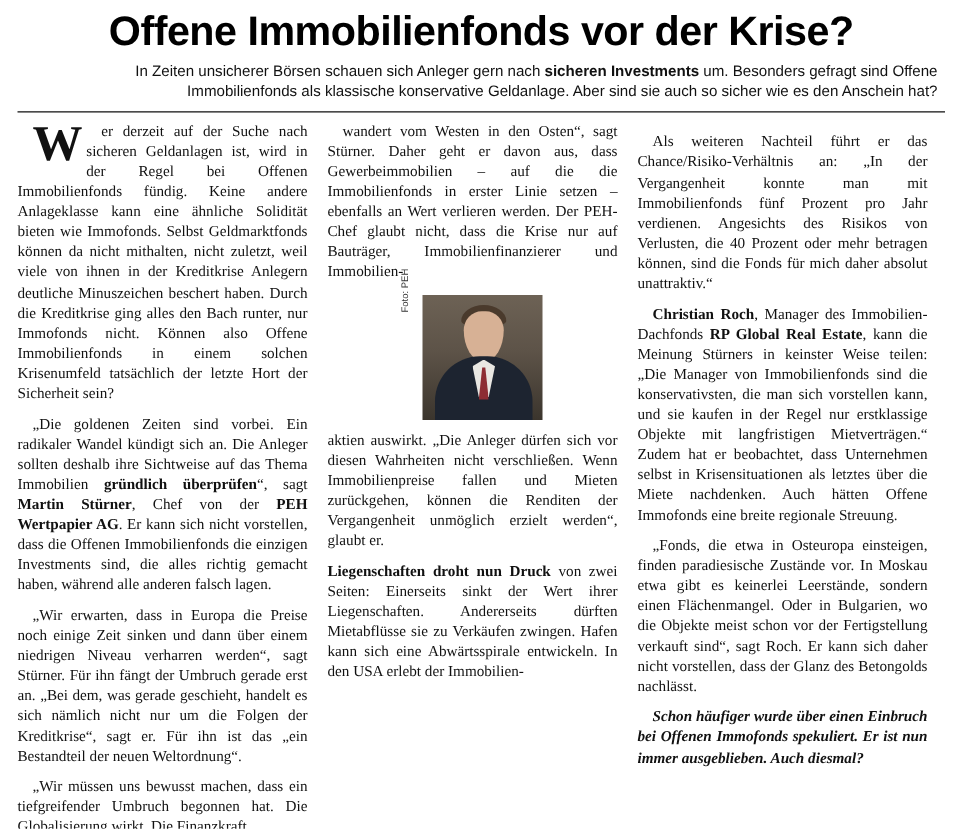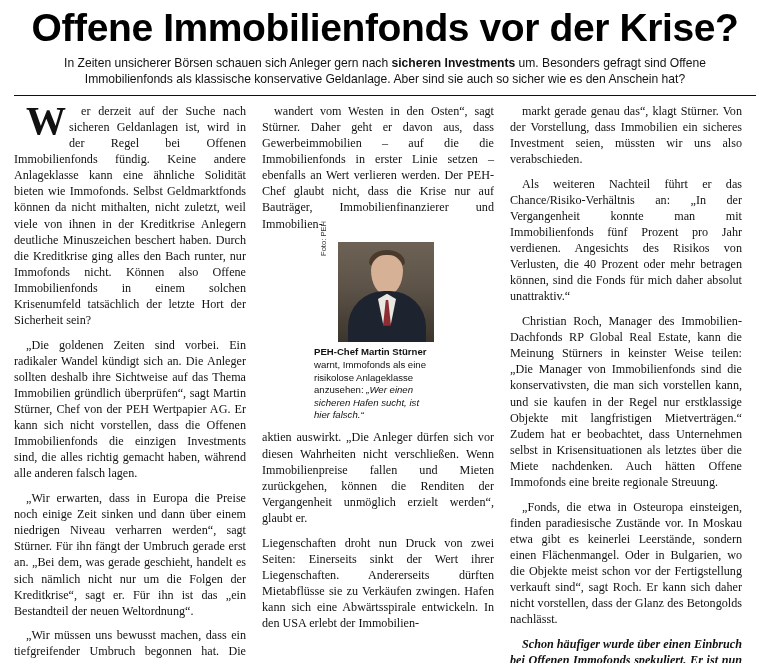--- a/index.html
+++ b/index.html
@@ -18,28 +18,28 @@
     position: relative;
     width: 770px;
     height: 663px;
     box-sizing: border-box;
     padding: 8px 14px 4px 14px;
   }
   .headline {
     text-align: center;
     font-family: "Liberation Sans", sans-serif;
     font-weight: bold;
-    font-size: 39px;
+    font-size: 33px;
     line-height: 1.02;
     letter-spacing: -0.4px;
     margin: 0 0 7px 0;
     color: #000000;
   }
   .standfirst {
-    text-align: center;
+    text-align: right;
     font-family: "Liberation Sans", sans-serif;
     font-size: 12.1px;
     line-height: 1.33;
     margin: 0 6px 8px 6px;
     color: #111111;
   }
   .standfirst b {
     font-weight: bold;
   }
   .rule {
@@ -63,21 +63,21 @@
     margin: 0;
     text-indent: 12px;
   }
   .col p.noind {
     text-indent: 0;
   }
   .col p.gap {
     margin-top: 8.5px;
   }
   .col b {
-    font-weight: normal;
+    font-weight: bold;
   }
   .col i {
     font-style: italic;
   }
   
   .dropcap-para {
     text-indent: 0;
   }
   .dropcap {
     float: left;
@@ -222,33 +222,29 @@
           <div class="photo-wrap">
             <div class="photo">
               <div class="p-hair"></div>
               <div class="p-face"></div>
               <div class="p-body"></div>
               <div class="p-shirt"></div>
               <div class="p-tie"></div>
             </div>
             <div class="credit">Foto: PEH</div>
           </div>
-          <div class="caption">
-            <span class="cap-head">PEH-Chef Martin Stürner</span><span>warnt, Immofonds als eine risikolose Anlageklasse anzusehen: </span><i>„Wer einen sicheren Hafen sucht, ist hier falsch.“</i>
-          </div>
         </div>
       </div>
 
       <p class="noind gap">aktien auswirkt. „Die Anleger dürfen sich vor diesen Wahrheiten nicht verschließen. Wenn Immobilienpreise fallen und Mieten zurückgehen, können die Renditen der Vergangenheit unmöglich erzielt werden“, glaubt er.</p>
 
       <p class="gap noind"><b>Liegenschaften droht nun Druck</b><span> von zwei Seiten: Einerseits sinkt der Wert ihrer Liegenschaften. Andererseits dürften Mietabflüsse sie zu Verkäufen zwingen. Hafen kann sich eine Abwärtsspirale entwickeln. In den USA erlebt der Immobilien-</span></p>
     </div>
 
     <div class="col">
-      <p>markt gerade genau das“, klagt Stürner. Von der Vorstellung, dass Immobilien ein sicheres Investment seien, müssten wir uns also verabschieden.</p>
 
       <p class="gap">Als weiteren Nachteil führt er das Chance/Risiko-Verhältnis an: „In der Vergangenheit konnte man mit Immobilienfonds fünf Prozent pro Jahr verdienen. Angesichts des Risikos von Verlusten, die 40 Prozent oder mehr betragen können, sind die Fonds für mich daher absolut unattraktiv.“</p>
 
       <p class="gap"><b>Christian Roch</b><span>, Manager des Immobilien-Dachfonds </span><b>RP Global Real Estate</b><span>, kann die Meinung Stürners in keinster Weise teilen: „Die Manager von Immobilienfonds sind die konservativsten, die man sich vorstellen kann, und sie kaufen in der Regel nur erstklassige Objekte mit langfristigen Mietverträgen.“ Zudem hat er beobachtet, dass Unternehmen selbst in Krisensituationen als letztes über die Miete nachdenken. Auch hätten Offene Immofonds eine breite regionale Streuung.</span></p>
 
       <p class="gap">„Fonds, die etwa in Osteuropa einsteigen, finden paradiesische Zustände vor. In Moskau etwa gibt es keinerlei Leerstände, sondern einen Flächenmangel. Oder in Bulgarien, wo die Objekte meist schon vor der Fertigstellung verkauft sind“, sagt Roch. Er kann sich daher nicht vorstellen, dass der Glanz des Betongolds nachlässt.</p>
 
       <p class="gap kicker-note">Schon häufiger wurde über einen Einbruch bei Offenen Immofonds spekuliert. Er ist nun immer ausgeblieben. Auch diesmal?</p>
 
     </div>

